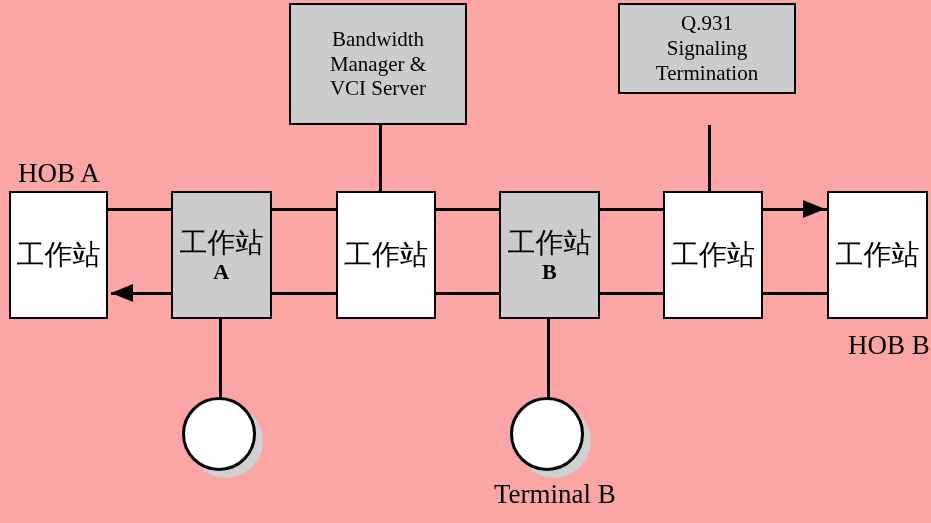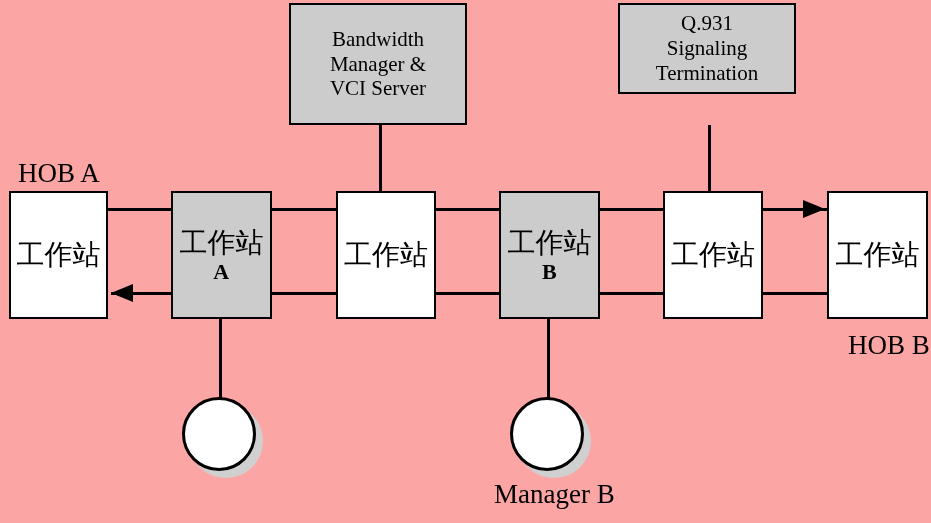--- a/index.html
+++ b/index.html
@@ -158,15 +158,15 @@
 
   <div class="terminal" style="left:182px; top:397px; width:85px; height:85px;">
     <div class="shadow"></div>
     <div class="circle"></div>
   </div>
 
   <div class="terminal" style="left:510px; top:397px; width:85px; height:85px;">
     <div class="shadow"></div>
     <div class="circle"></div>
   </div>
-  <div class="label" style="left:494px; top:479px;">Manager B</div>
+  <div class="label" style="left:494px; top:479px;">Terminal B</div>
 
 </div>
 
 </body></html>

